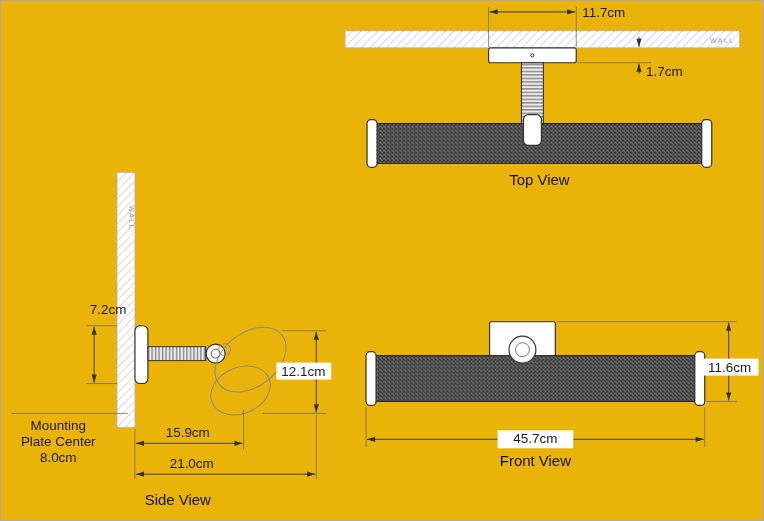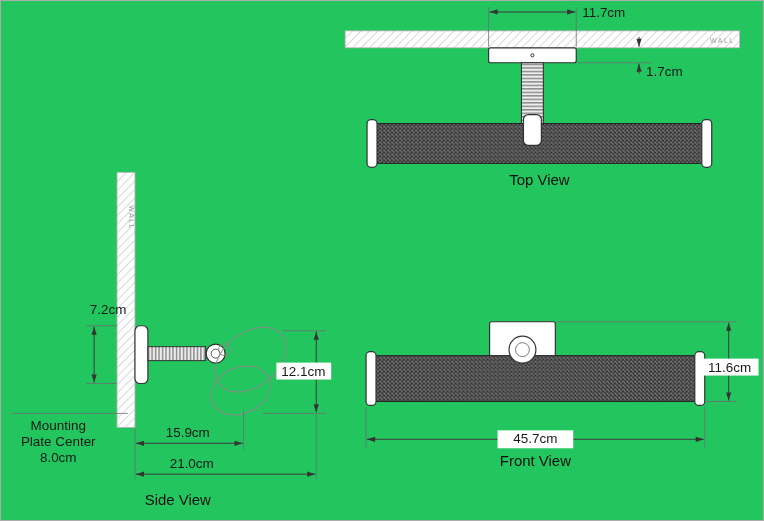--- a/index.html
+++ b/index.html
@@ -1,18 +1,18 @@
 <!DOCTYPE html>
 <html><head>
 <meta charset="utf-8">
 <style>
   html,body{margin:0;padding:0;background:#fff;}
   .canvas{
     position:relative;width:762px;height:519px;
-    border:1px solid #ababab;background:#22c55e;overflow:hidden;
+    border:1px solid #ababab;background:#eab308;overflow:hidden;
     font-family:"Liberation Sans","DejaVu Sans",sans-serif;
   }
   svg{display:block;}
   .dim{font-size:13.5px;fill:#1a1a1a;}
   .view-label{font-size:15px;fill:#111;}
   .wall-label{font-size:7px;fill:#9b9b9b;letter-spacing:1.5px;}
   .ext{stroke:#6e6e6e;stroke-width:0.8;}
   .dimline{stroke:#3c3c3c;stroke-width:1;fill:none;}
   .part{stroke:#333;stroke-width:1.2;fill:#fff;}
   .thin{stroke:#8a8a8a;stroke-width:1;fill:none;}

